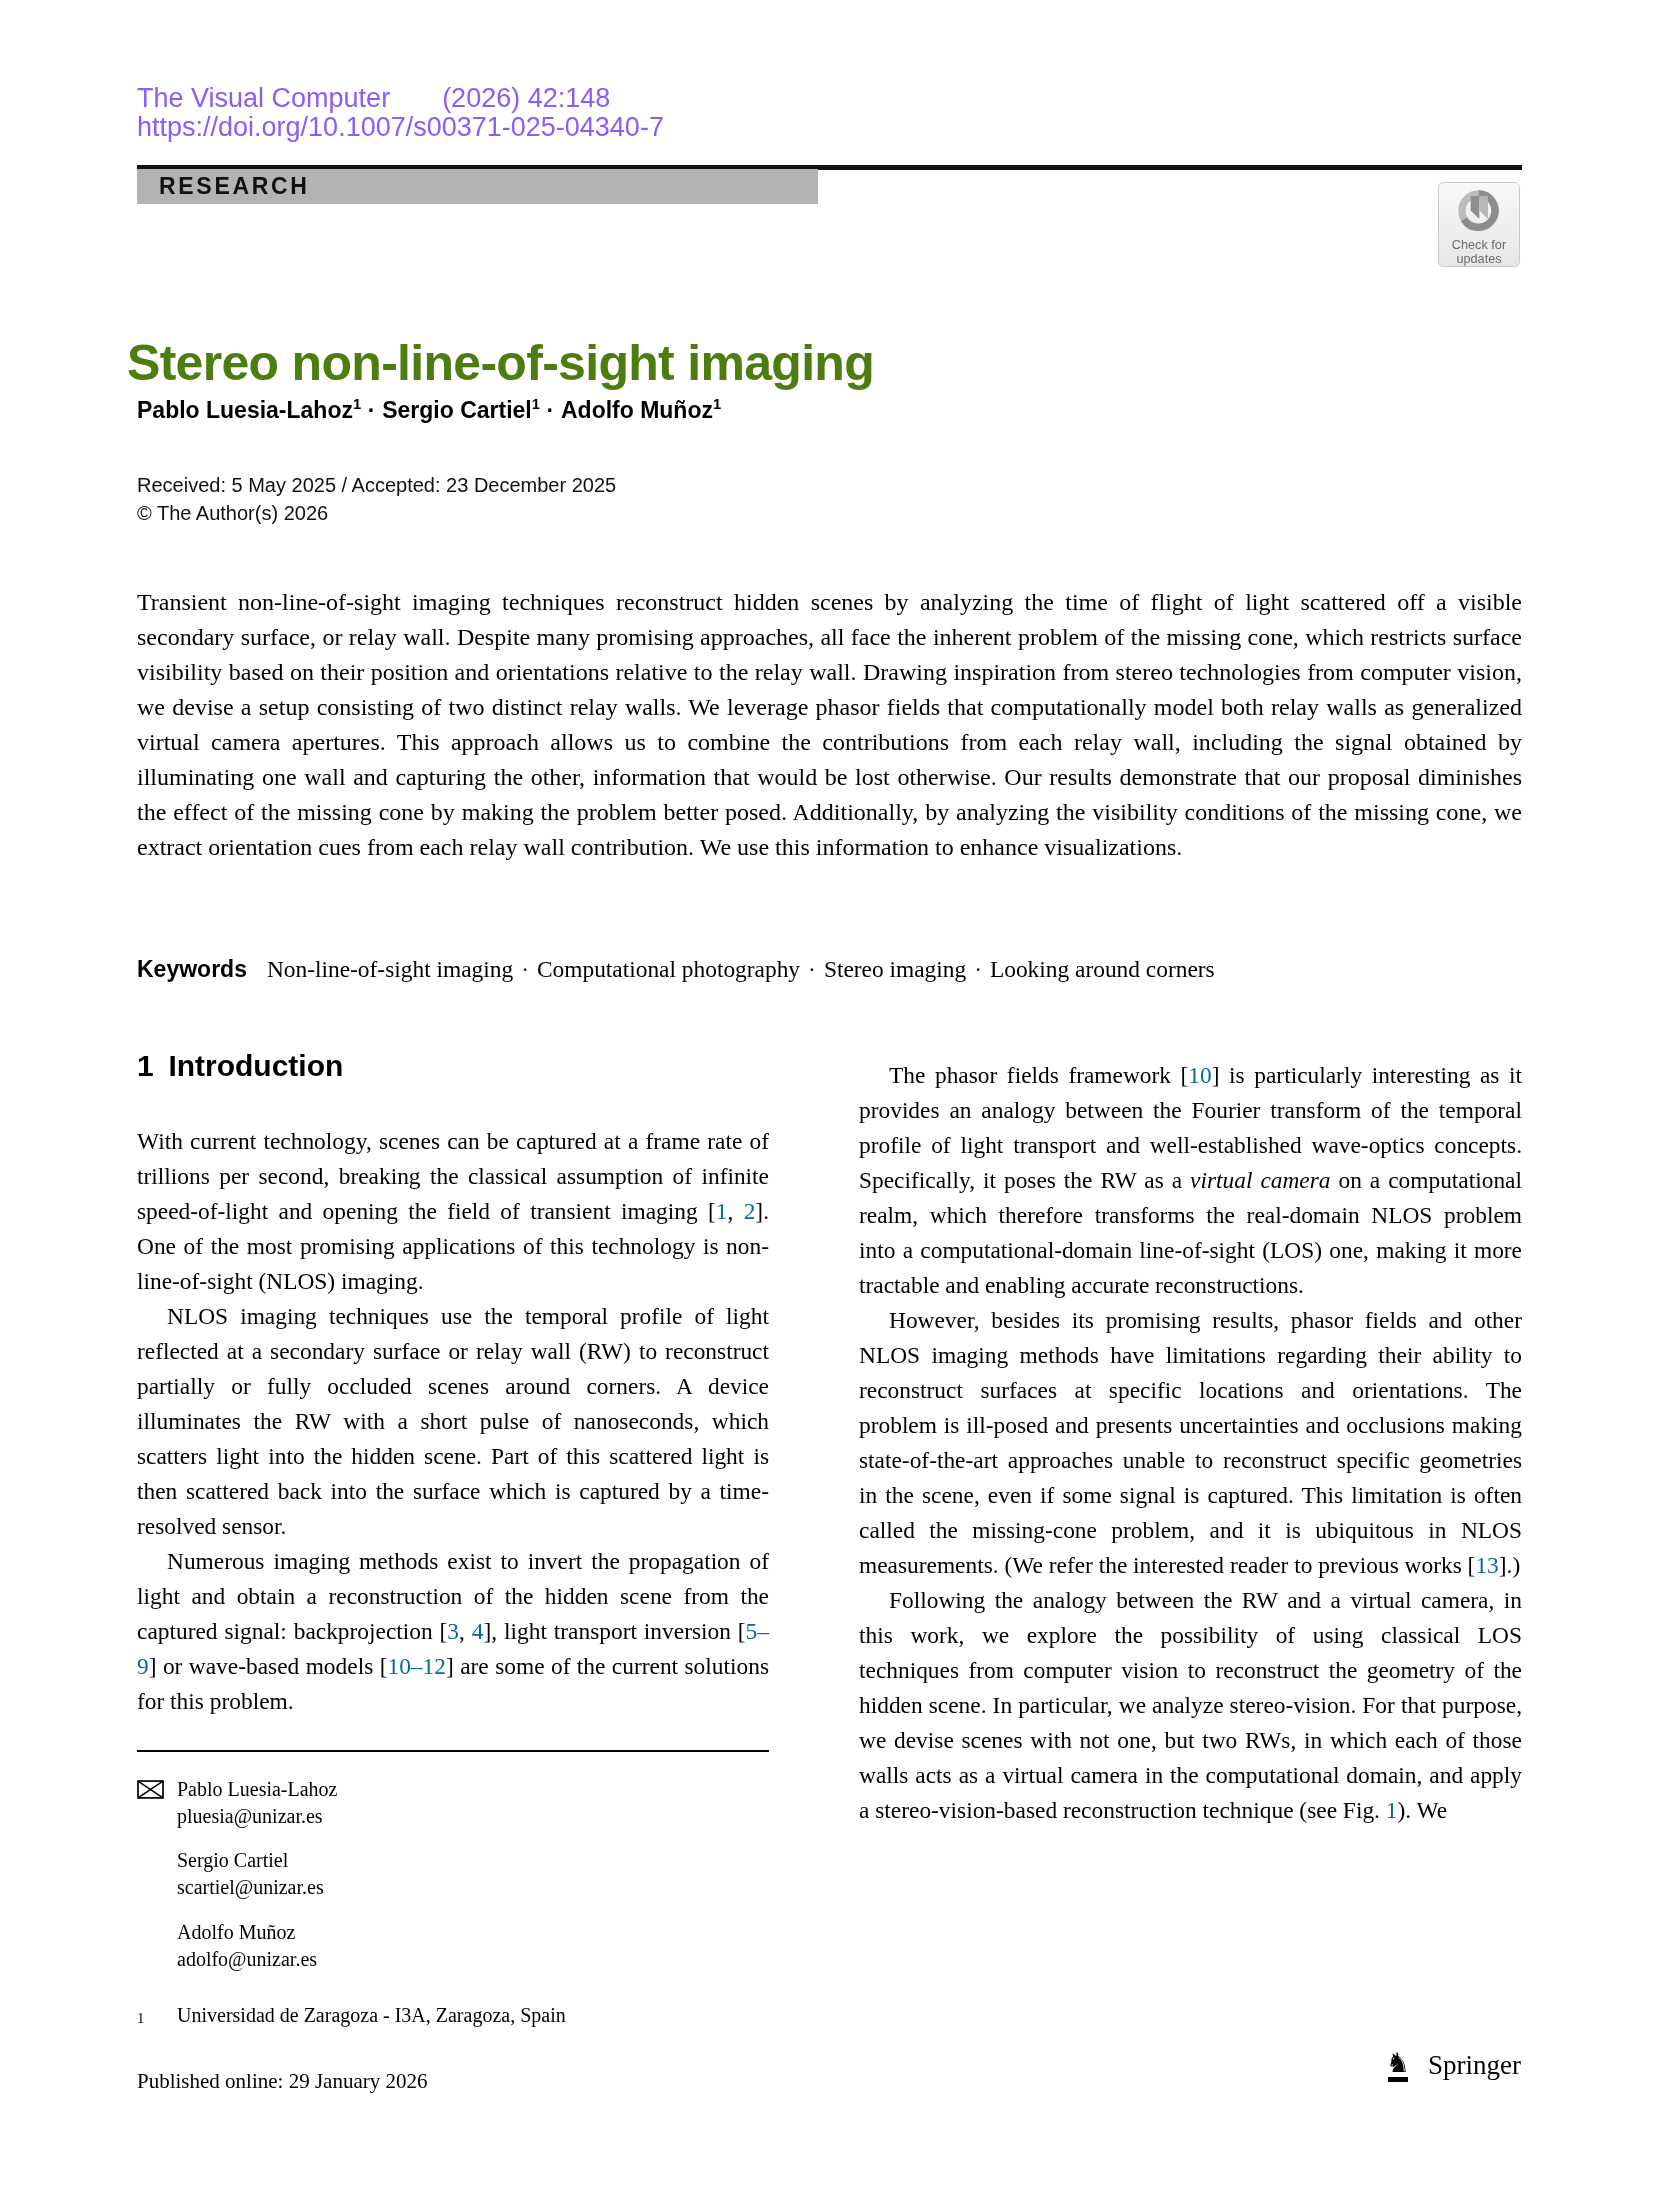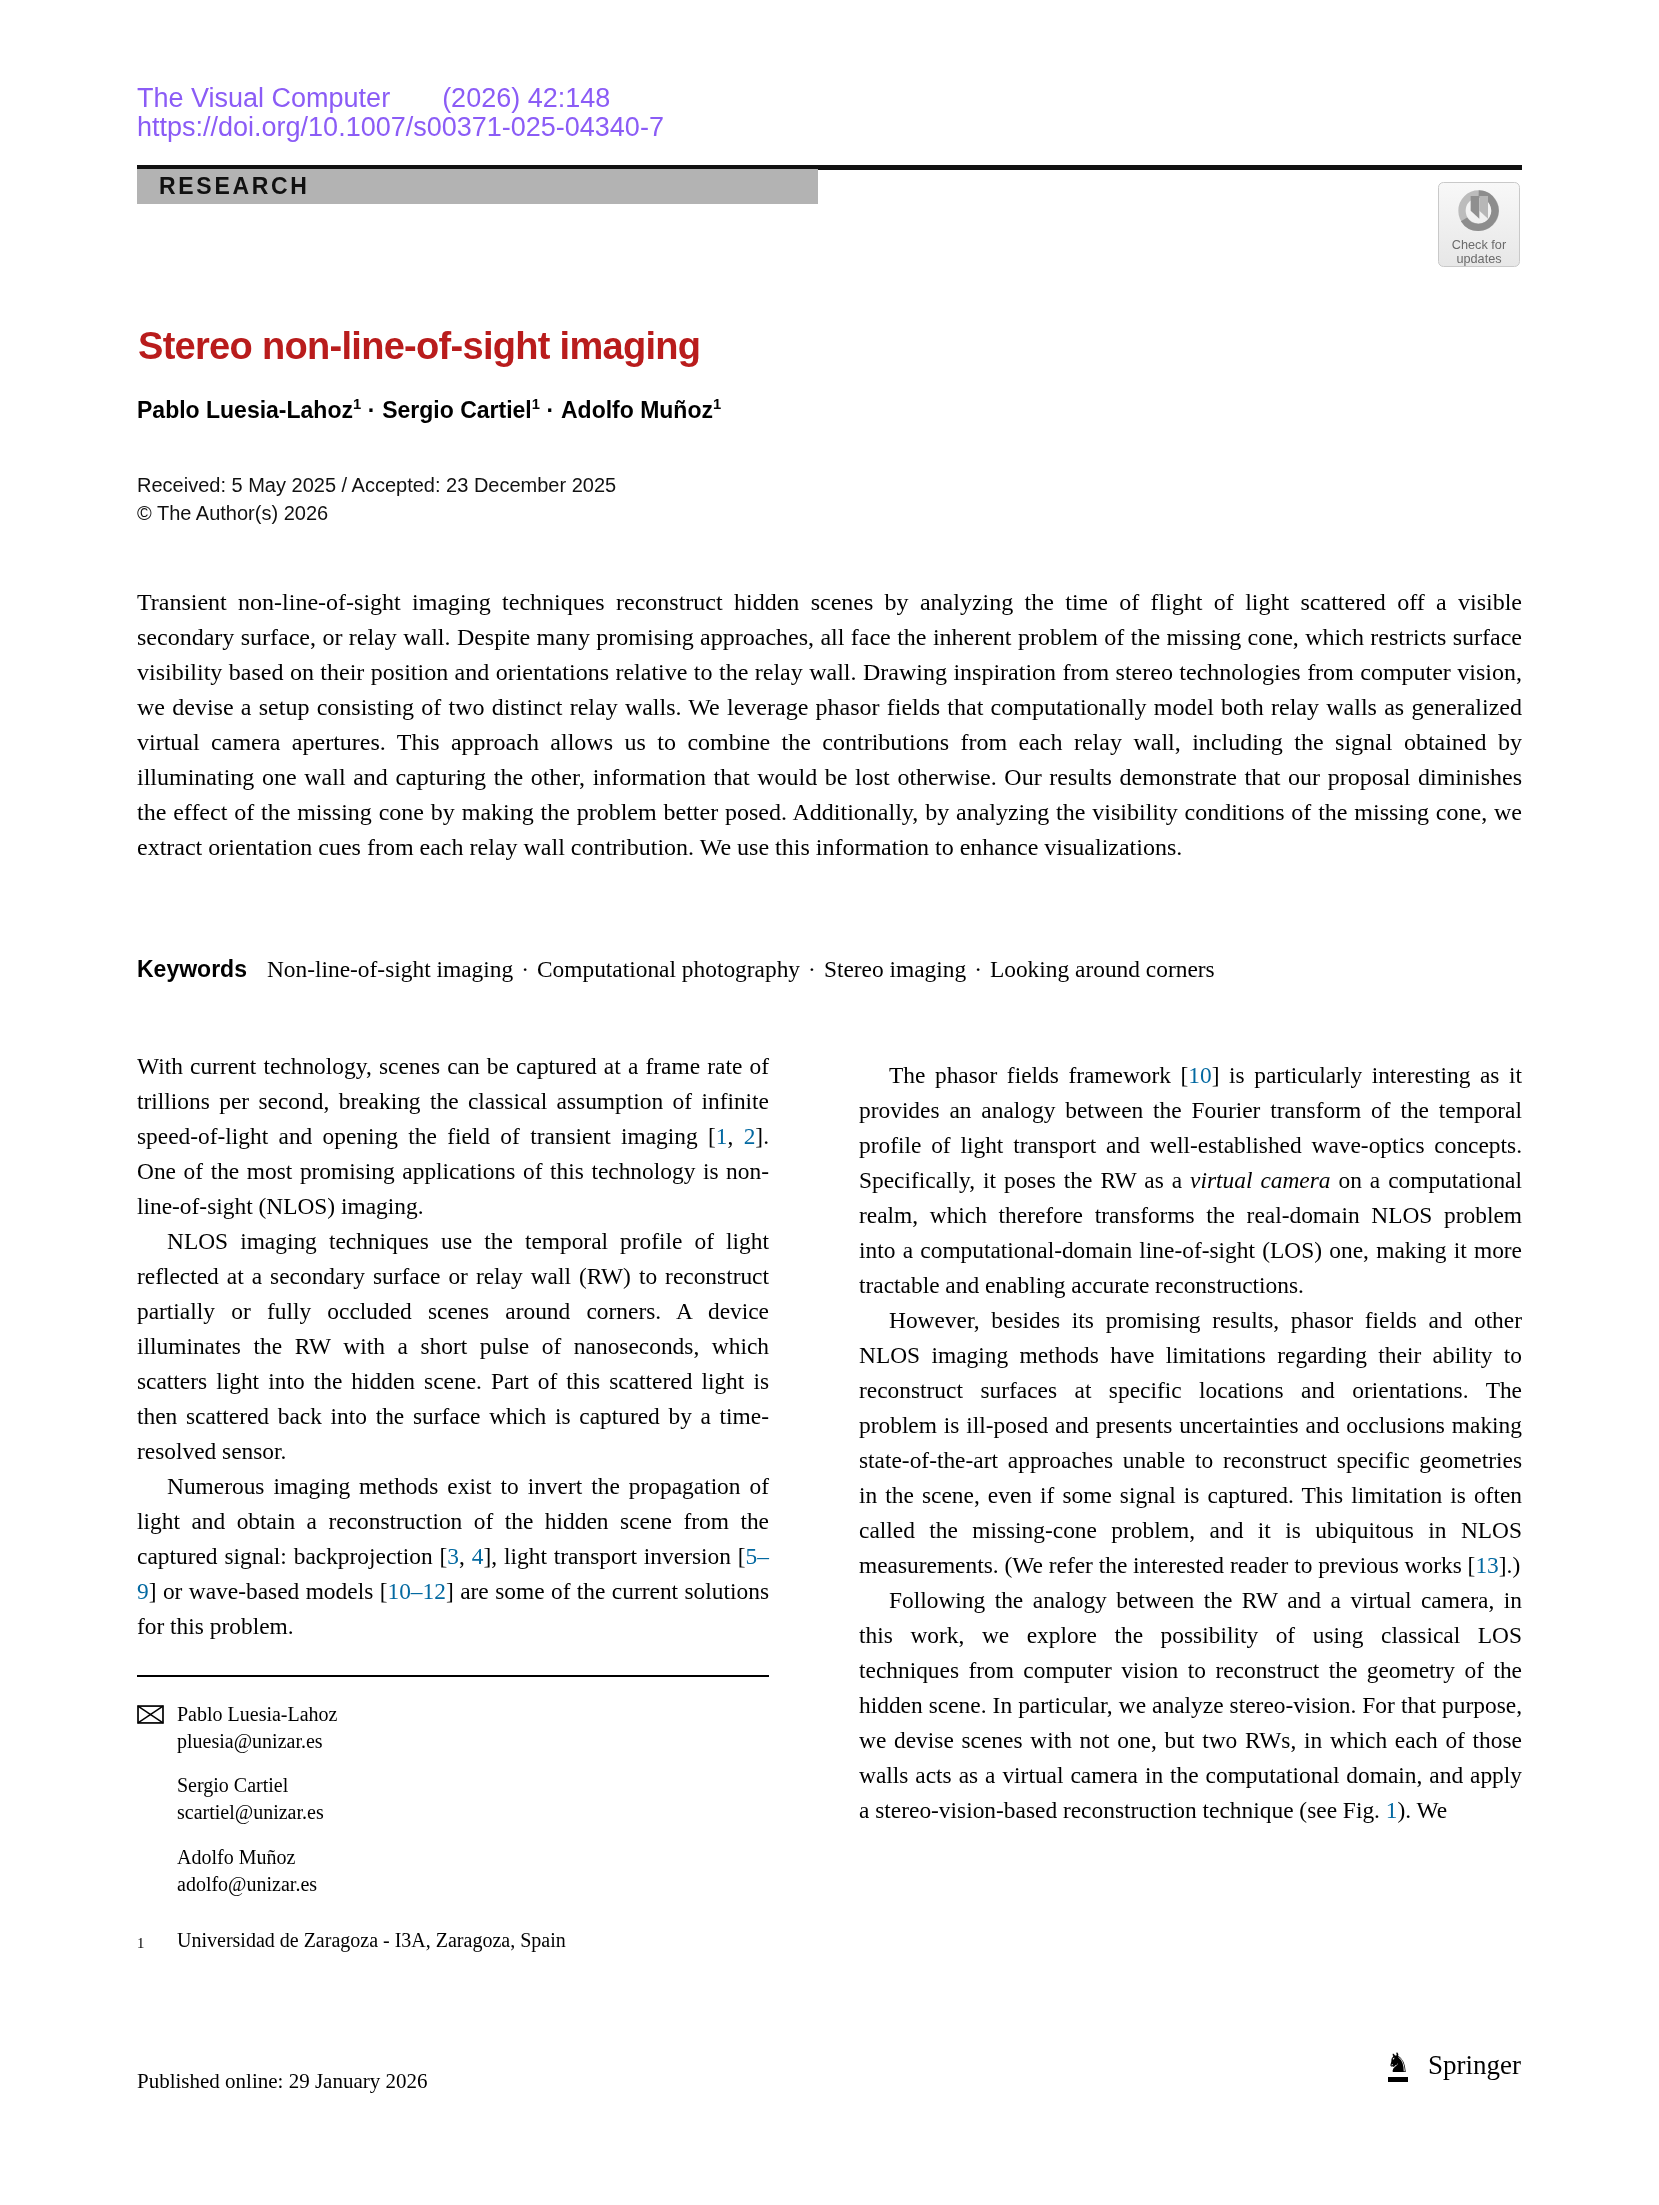--- a/index.html
+++ b/index.html
@@ -22,22 +22,22 @@
 
   
   .check-badge{position:absolute;left:1438px;top:182px;width:80px;height:83px;
     border:1.3px solid #c9c9c9;border-radius:5.4px;
     background:linear-gradient(#f8f8f8,#e7e7e7);
     display:flex;flex-direction:column;align-items:center;cursor:pointer;justify-content:center;}
   .check-badge .txt{font-family:"Liberation Sans",sans-serif;font-size:12.7px;line-height:14px;
     color:#6b6b6b;text-align:center;}
 
   
-  .paper-title{position:absolute;left:138px;top:300px;font-family:"Liberation Sans",sans-serif;
-    font-weight:bold;font-size:38px;letter-spacing:-0.7px;color:#b91c1c;}
+  .paper-title{position:absolute;left:127px;top:300px;font-family:"Liberation Sans",sans-serif;
+    font-weight:bold;font-size:50px;letter-spacing:-0.7px;color:#4d7c0f;}
   .authors{position:absolute;left:137px;top:396px;font-family:"Liberation Sans",sans-serif;
     font-weight:bold;font-size:23px;color:#000;}
   .authors sup{font-size:14.7px;}
   .authors .dot{margin:0 6.7px;}
 
   
   .dates{position:absolute;left:137px;top:471px;font-family:"Liberation Sans",sans-serif;
     font-size:20px;line-height:28px;color:#111;}
 
   
@@ -123,20 +123,21 @@
   <p>Transient non-line-of-sight imaging techniques reconstruct hidden scenes by analyzing the time of flight of light scattered off a visible secondary surface, or relay wall. Despite many promising approaches, all face the inherent problem of the missing cone, which restricts surface visibility based on their position and orientations relative to the relay wall. Drawing inspiration from stereo technologies from computer vision, we devise a setup consisting of two distinct relay walls. We leverage phasor fields that computationally model both relay walls as generalized virtual camera apertures. This approach allows us to combine the contributions from each relay wall, including the signal obtained by illuminating one wall and capturing the other, information that would be lost otherwise. Our results demonstrate that our proposal diminishes the effect of the missing cone by making the problem better posed. Additionally, by analyzing the visibility conditions of the missing cone, we extract orientation cues from each relay wall contribution. We use this information to enhance visualizations.</p>
 </div>
 
 <div class="keywords">
   <span class="kw-head">Keywords</span><span>Non-line-of-sight imaging</span><span class="kwsep">·</span><span>Computational photography</span><span class="kwsep">·</span><span>Stereo imaging</span><span class="kwsep">·</span><span>Looking around corners</span>
 </div>
 
 <div class="columns">
 
   <div class="col-left">
+    <h2><span class="secnum">1</span><span>Introduction</span></h2>
 
     <p><span>With current technology, scenes can be captured at a frame rate of trillions per second, breaking the classical assumption of infinite speed-of-light and opening the field of transient imaging [</span><span class="ref">1</span><span>, </span><span class="ref">2</span><span>]. One of the most promising applications of this technology is non-line-of-sight (NLOS) imaging.</span></p>
 
     <p class="indent">NLOS imaging techniques use the temporal profile of light reflected at a secondary surface or relay wall (RW) to reconstruct partially or fully occluded scenes around corners. A device illuminates the RW with a short pulse of nanoseconds, which scatters light into the hidden scene. Part of this scattered light is then scattered back into the surface which is captured by a time-resolved sensor.</p>
 
     <p class="indent"><span>Numerous imaging methods exist to invert the propagation of light and obtain a reconstruction of the hidden scene from the captured signal: backprojection [</span><span class="ref">3</span><span>, </span><span class="ref">4</span><span>], light transport inversion [</span><span class="ref">5–9</span><span>] or wave-based models [</span><span class="ref">10–12</span><span>] are some of the current solutions for this problem.</span></p>
 
     <div class="fn-rule"></div>
 
     <div class="footnotes">

